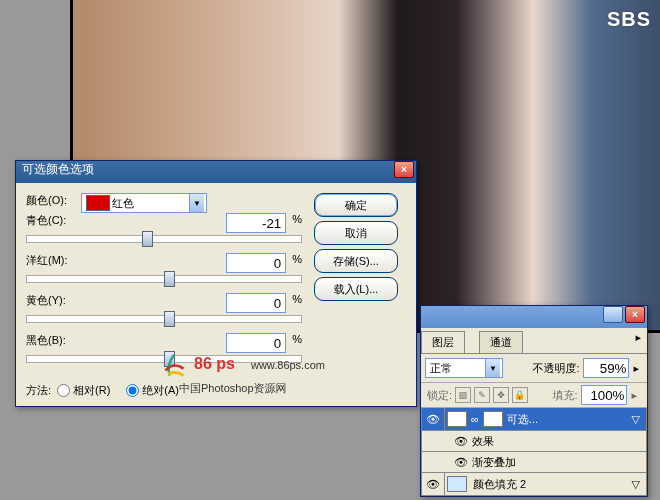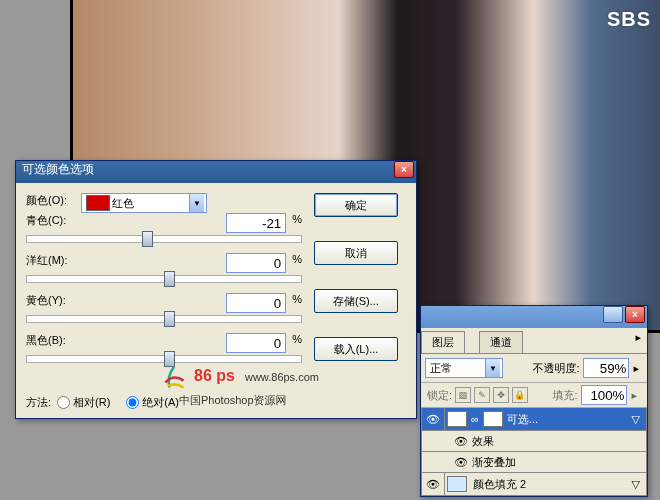--- a/index.html
+++ b/index.html
@@ -2,21 +2,21 @@
 <html><head>
 <meta charset="utf-8">
 <style>
   body{margin:0;font-family:Tahoma,"Microsoft YaHei",sans-serif;font-size:11px;background:#999;width:660px;height:500px;position:relative;overflow:hidden}
   .canvas{position:absolute;left:70px;top:0;width:590px;height:330px;background:#fff;border:3px solid #000;border-top:0}
   .photo{width:100%;height:100%;background:linear-gradient(90deg,#b38968 0%,#c8a386 18%,#e6d4c8 45%,#201a1c 55%,#2d2228 65%,#e8d6c9 78%,#516a8e 88%,#3d4e6a 100%)}
   .sbs{position:absolute;right:12px;top:8px;color:#fff;font-weight:bold;font-size:20px;letter-spacing:1px;text-shadow:0 0 3px rgba(0,0,0,.3)}
   .watermark{position:absolute;left:145px;bottom:10px;font-size:11px;color:#444}
   .wm-logo{display:inline-block;width:26px;height:26px;vertical-align:middle}
   .wm-86ps{color:#d33;font-weight:bold;font-size:16px;margin-left:4px}
-  .wm-url{color:#333;margin-left:10px}
+  .wm-url{color:#333;margin-left:16px}
   .wm-sub{display:block;margin-left:18px;margin-top:2px;color:#333}
 
   .dlg{position:absolute;background:#ece9d8;border:1px solid #0a246a;box-shadow:2px 2px 6px rgba(0,0,0,.35)}
   .tb{height:22px;background:linear-gradient(#3a6ea5,#2a5a95);color:#fff;display:flex;padding:0 2px 0 6px;font-size:12px}
   .tb .title{flex:1}
   .tb .xbtn{width:18px;height:15px;background:linear-gradient(#f0a088,#d44);border:1px solid #6a0000;border-radius:2px;display:flex;align-items:center;justify-content:center;font-weight:bold;font-size:10px;color:#fff;margin-left:2px}
   .tb .wbtn{width:18px;height:15px;background:linear-gradient(#d8e8ff,#8bb3e8);border:1px solid #365a8e;border-radius:2px;margin-left:2px}
 
   
   .scdlg{left:15px;top:160px;width:400px}
@@ -25,21 +25,21 @@
   .row{display:flex;align-items:flex-start;margin:0 0}
   .lbl{width:55px}
   .sw{width:22px;height:14px;border:1px solid #666;background:#d40000;display:inline-block;margin-right:2px}
   .combo{border:1px solid #7a96df;background:#fff;height:18px;display:flex;align-items:center;padding:0 2px 0 4px;width:118px}
   .combo .arr{margin-left:auto;width:14px;background:linear-gradient(#d8e8ff,#9fc0ee);border-left:1px solid #7a96df;height:100%;display:flex;align-items:center;justify-content:center;font-size:8px}
   .num{width:50px;height:18px;border:1px solid #7a96df;background:#fff;text-align:right;padding:0 4px;margin-left:auto}
   .pct{margin-left:6px}
   .slider{height:6px;background:#fff;border:1px solid #aaa;margin:2px 0 10px;position:relative}
   .thumb{position:absolute;top:-5px;width:9px;height:14px;background:linear-gradient(#eef,#abc);border:1px solid #567}
   .scbtns{width:92px;padding-left:12px}
-  .bt{width:82px;height:22px;border:1px solid #003c74;border-radius:2px;background:linear-gradient(#fff,#f3f3ef 50%,#e8e6da);display:flex;align-items:center;justify-content:center;margin-bottom:24px;cursor:pointer}
+  .bt{width:82px;height:22px;border:1px solid #003c74;border-radius:9px;background:linear-gradient(#fff,#f3f3ef 50%,#e8e6da);display:flex;align-items:center;justify-content:center;margin-bottom:4px;cursor:pointer}
   .bt.def{box-shadow:0 0 0 1px #79a7e3 inset}
   .chk{display:flex;align-items:center;margin-top:4px}
   .chk input{margin:0 4px 0 0}
   .method{display:flex;align-items:center;padding:0 10px 8px}
   .method label{display:flex;align-items:center;margin-right:10px}
   .method input{margin:0 3px 0 6px}
 
   
   .lyr{left:420px;top:305px;width:226px}
   .lyr .tb{background:linear-gradient(#7aa6e0,#5e8fd0)}

